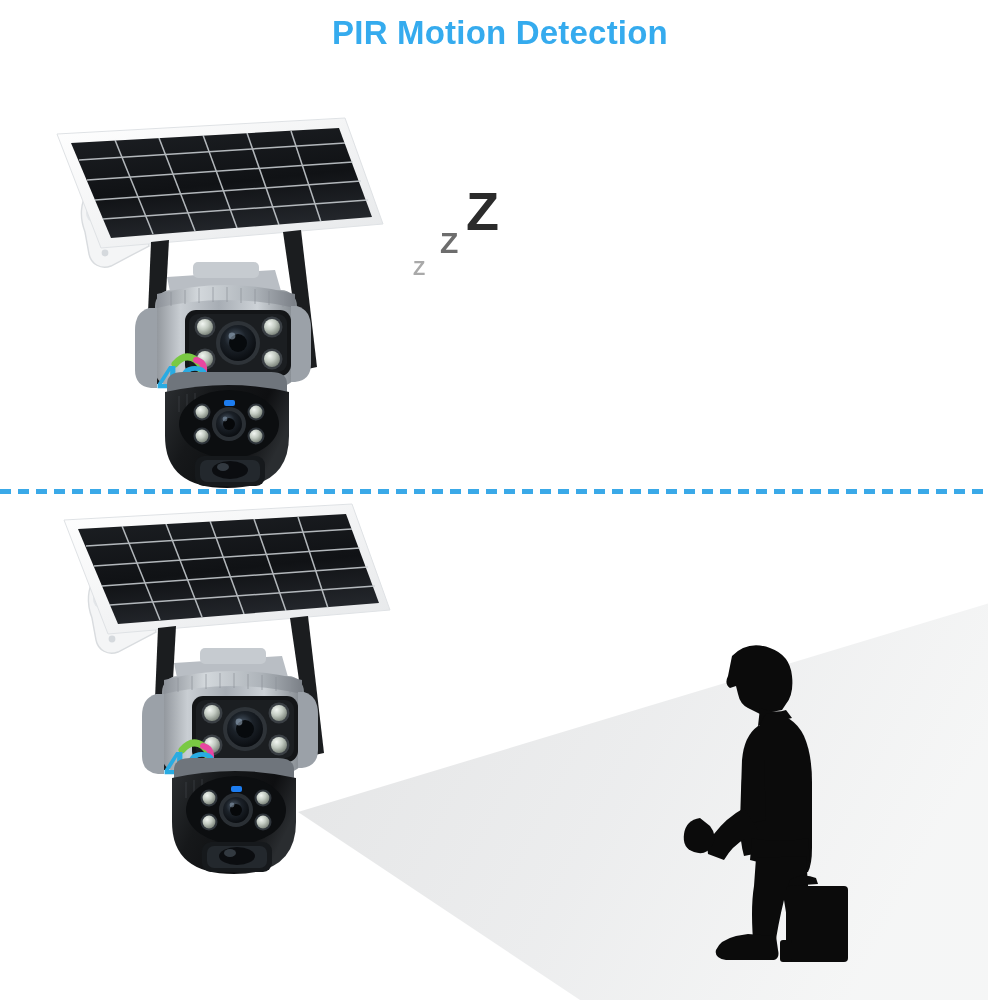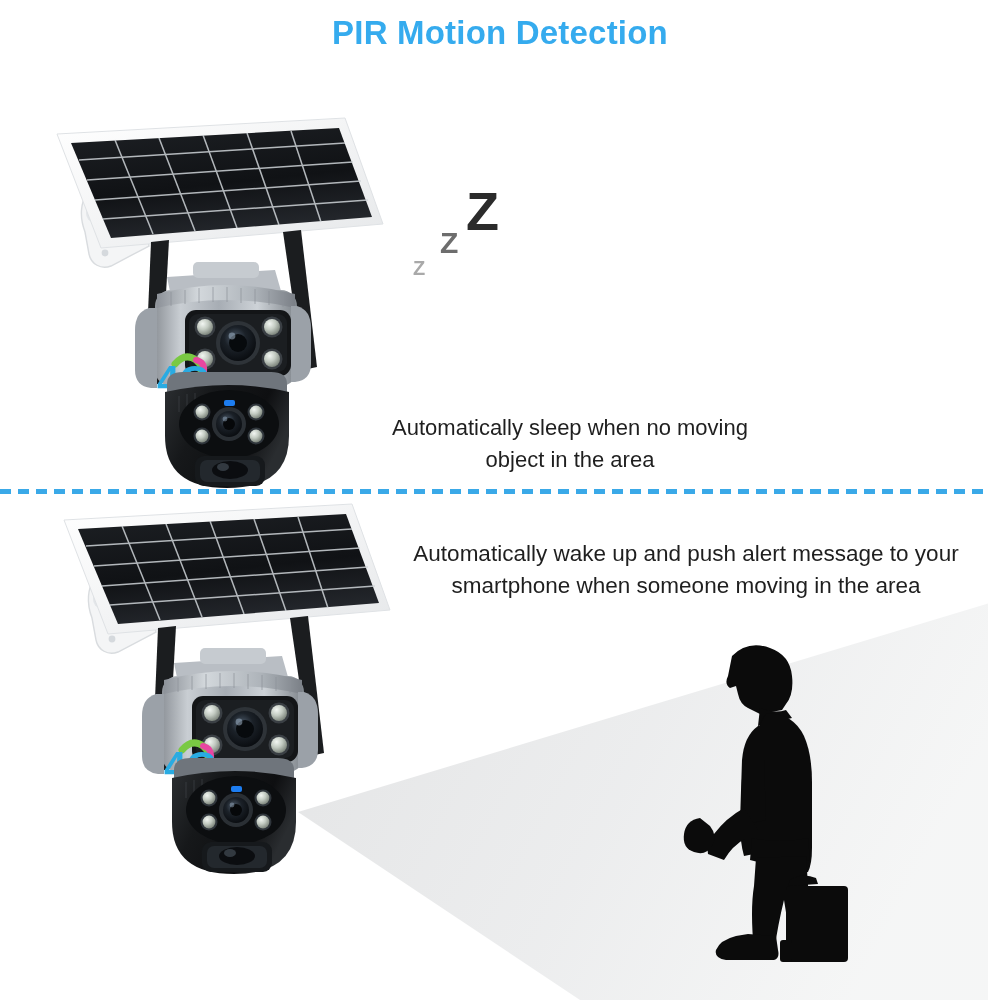--- a/index.html
+++ b/index.html
@@ -220,25 +220,23 @@
         <ellipse cx="185" cy="358" rx="18" ry="9" fill="#0b0d10"></ellipse>
         <ellipse cx="178" cy="355" rx="6" ry="4" fill="#4d5760" opacity=".6"></ellipse>
       </g>
     </svg>
   </div>
 
   <div class="zzz z1">Z</div>
   <div class="zzz z2">Z</div>
   <div class="zzz z3">Z</div>
 
-  <div class="sleep-caption">Automatically sleep when no moving object in the area</div>
 
   <div class="divider"></div>
 
-  <div class="wake-caption">Automatically wake up and push alert message to your smartphone when someone moving in the area</div>
 
   <div class="beam">
     <svg viewBox="0 0 750 400" xmlns="http://www.w3.org/2000/svg" preserveAspectRatio="none">
       <defs>
         <linearGradient id="beamG" x1="0" y1="0" x2="1" y2="0.3">
           <stop offset="0%" stop-color="#e2e3e4" stop-opacity="0.95"></stop>
           <stop offset="55%" stop-color="#eaebec" stop-opacity="0.9"></stop>
           <stop offset="100%" stop-color="#f2f3f3" stop-opacity="0.75"></stop>
         </linearGradient>
       </defs>

